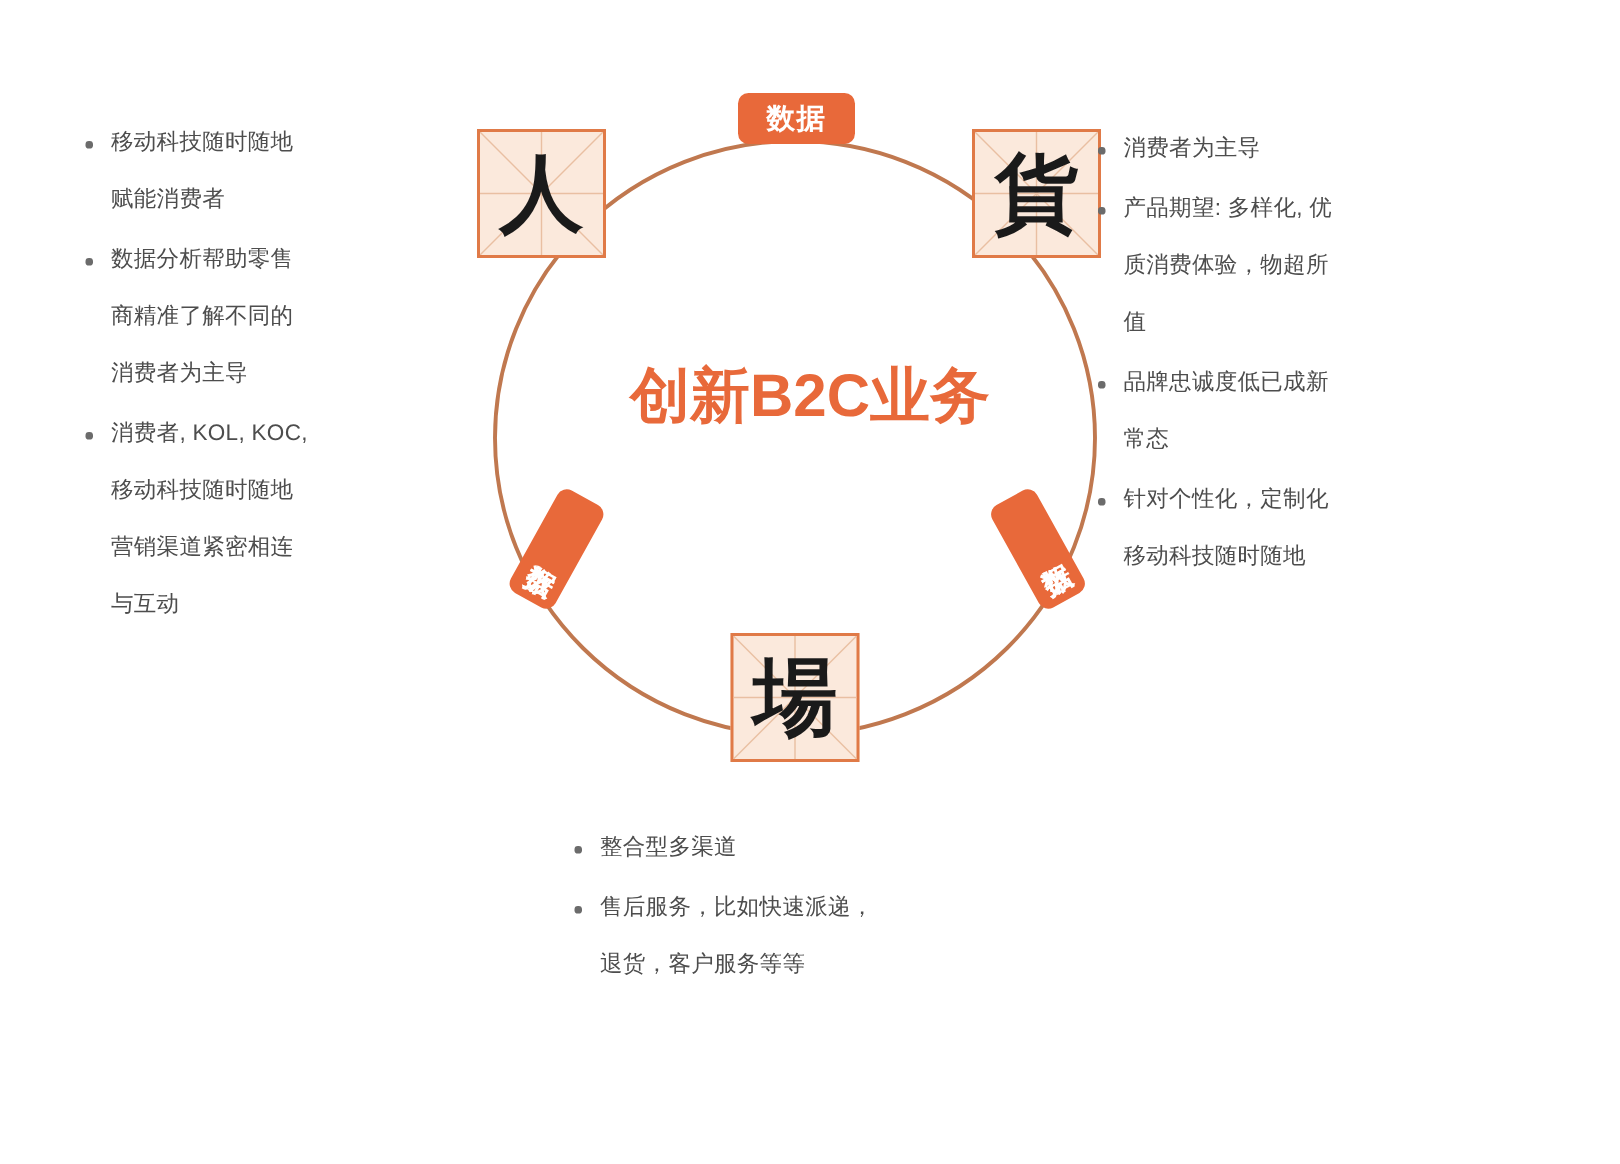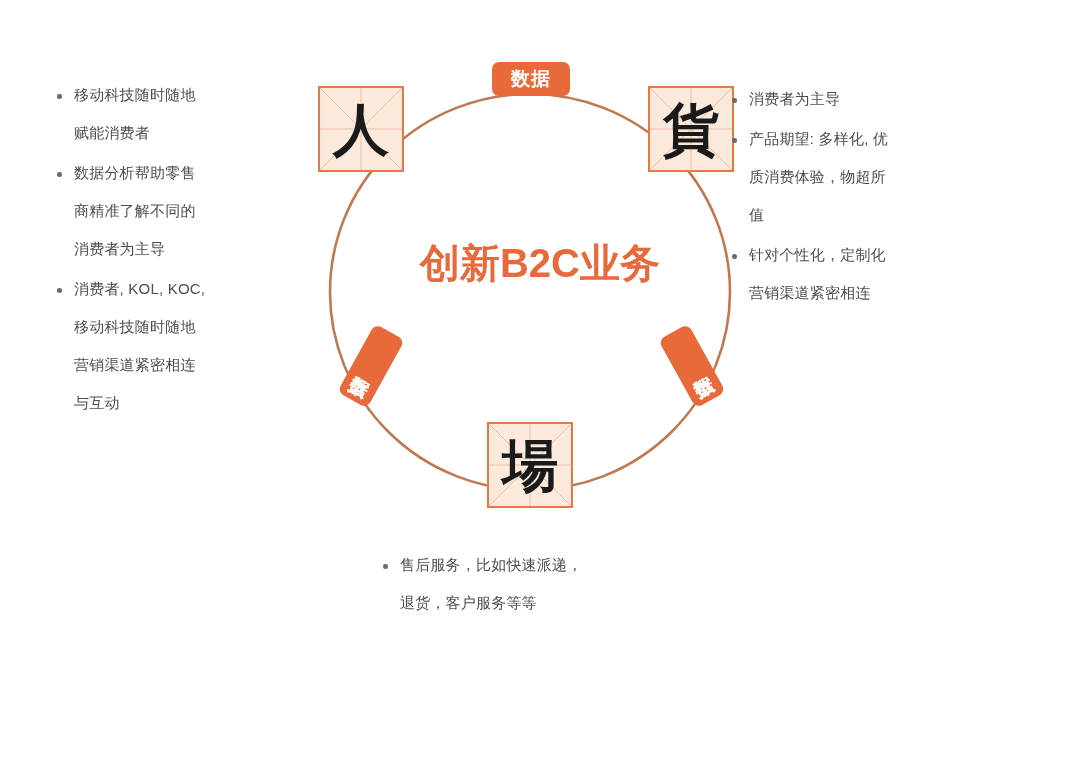--- a/index.html
+++ b/index.html
@@ -206,22 +206,25 @@
 移动科技随时随地
 营销渠道紧密相连
 与互动</li>
   </ul>
 
   <ul class="bullets" id="right-bullets">
     <li>消费者为主导</li>
     <li>产品期望: 多样化, 优
 质消费体验，物超所
 值</li>
+    <li>品牌忠诚度低已成新
+常态</li>
     <li>针对个性化，定制化
-营销渠道紧密相连</li>
+移动科技随时随地</li>
   </ul>
 
   <ul class="bullets" id="bottom-bullets">
+    <li>整合型多渠道</li>
     <li>售后服务，比如快速派递，
 退货，客户服务等等</li>
   </ul>
 
 </div>
 
 </body></html>

